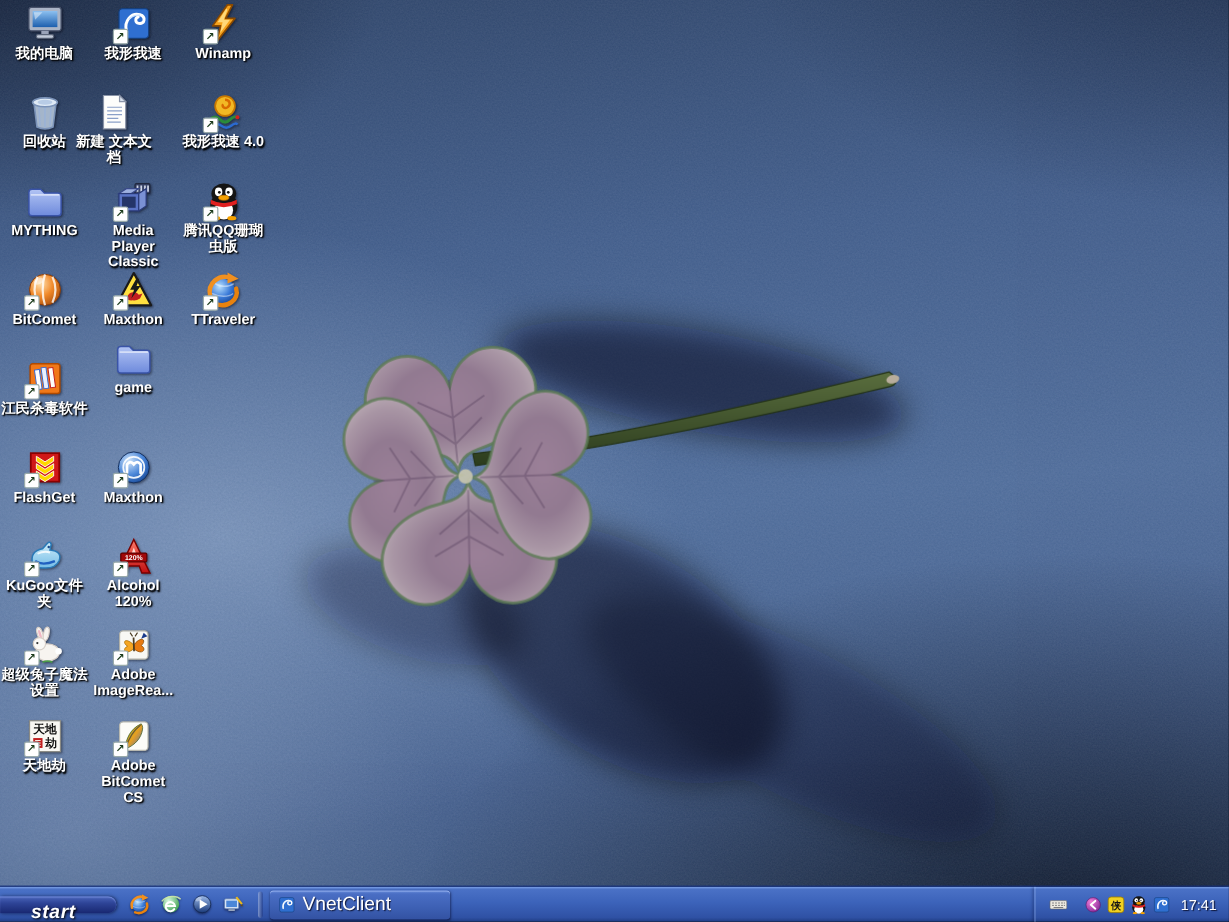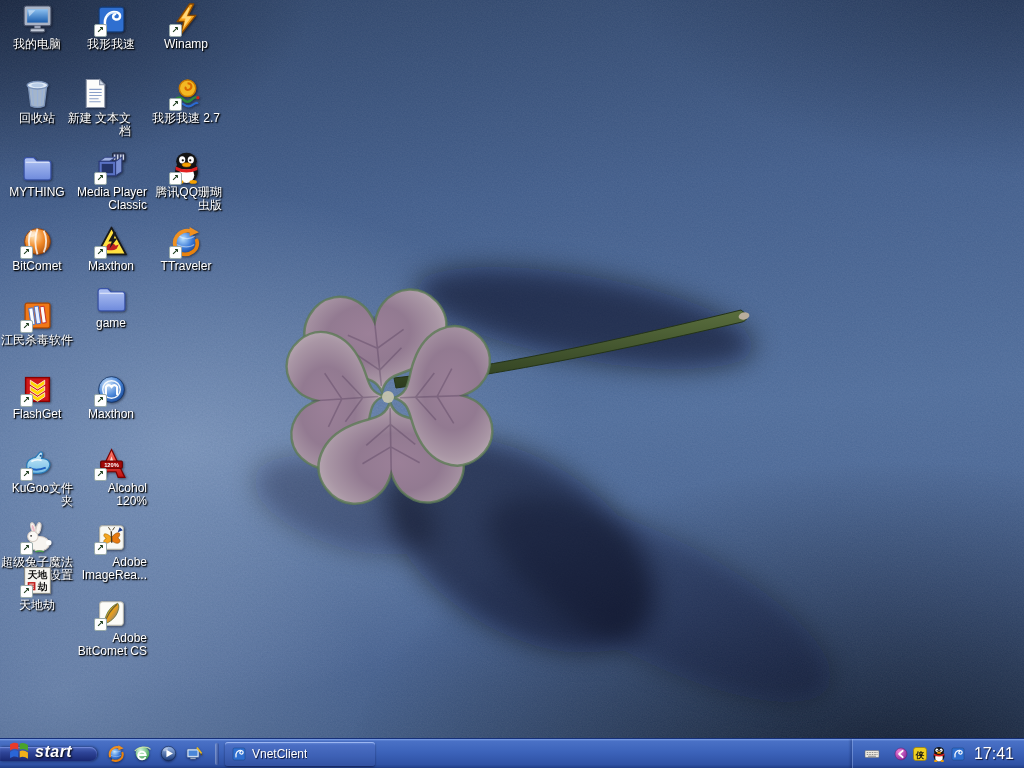--- a/index.html
+++ b/index.html
@@ -15,60 +15,60 @@
       radial-gradient(640px 430px at 18% 58%, rgba(168,188,218,.50), rgba(168,188,218,0) 60%),
       radial-gradient(520px 340px at 6% 90%, rgba(152,174,206,.42), rgba(152,174,206,0) 60%),
       linear-gradient(175deg,#31466a 0%,#45608e 28%,#54719f 55%,#4a6492 80%,#3f587f 100%);
   }
   #wallpaper-art{position:absolute;inset:0;}
 
   
   .dicon{position:absolute;width:72px;display:flex;flex-direction:column;align-items:center;cursor:default;}
   .dicon .art{position:relative;width:33px;height:33px;}
   .dicon .art svg{width:33px;height:33px;display:block;filter:drop-shadow(1px 1px 1px rgba(0,0,10,.45));}
-  .dicon .ilabel{margin-top:2px;max-width:74px;text-align:right;color:#fff;font-size:12px;line-height:13px;
-    text-shadow:1px 1px 2px #000,1px 1px 1px rgba(0,0,0,.85);word-break:break-word;}
+  .dicon .ilabel{margin-top:2px;max-width:74px;text-align:center;color:#fff;font-size:12px;line-height:13px;
+    text-shadow:1px 1px 2px #000,1px 1px 1px rgba(0,0,0,.85);word-break:break-word;font-weight:bold;}
   .badge{position:absolute;left:-1px;bottom:-1px;width:11px;height:11px;background:#fff;border:1px solid #9aa;
     border-radius:2px;display:flex;align-items:center;justify-content:center;
     font-size:9px;line-height:9px;color:#1a3a1a;font-weight:bold;}
 
   
   #taskbar{position:absolute;left:0;right:0;bottom:0;height:30px;display:flex;align-items:center;
     background:linear-gradient(180deg,#7fa3e8 0%,#4a71c6 7%,#3c63ba 45%,#2f51a4 88%,#203e86 100%);
     border-top:1px solid #16307a;box-sizing:border-box;}
-  #start-button{height:14px;min-width:97px;display:flex;align-items:flex-end;gap:5px;padding:0 16px 0 8px;
+  #start-button{height:14px;min-width:97px;display:flex;align-items:center;gap:5px;padding:0 16px 0 8px;
     background:linear-gradient(180deg,#4b66bb 0%,#2e4497 40%,#1a2a74 95%);
     border-radius:0 14px 14px 0;box-shadow:1px 0 3px rgba(0,0,20,.6),inset 0 1px 1px rgba(160,180,255,.5);
-    cursor:pointer;box-sizing:border-box;}
+    cursor:pointer;box-sizing:border-box;flex-direction:column;}
   #start-button .slabel{color:#fff;font-size:16px;font-weight:bold;font-style:italic;
     text-shadow:1px 1px 2px #000;letter-spacing:.5px;}
   #quick-launch{display:flex;align-items:center;gap:7px;padding:0 9px 0 10px;}
   #quick-launch .ql{width:19px;height:19px;cursor:pointer;}
   #quick-launch .ql svg{width:19px;height:19px;display:block;filter:drop-shadow(0 1px 1px rgba(0,0,20,.5));}
   .tb-sep{width:4px;height:22px;margin:0 2px;cursor:default;
     background:linear-gradient(90deg,rgba(255,255,255,.35),rgba(20,40,110,.5));border-radius:2px;}
   #tasks{display:flex;align-items:center;gap:5px;margin-left:4px;}
   .task-btn{width:150px;height:24px;display:flex;align-items:center;gap:5px;padding:0 6px;box-sizing:border-box;
     border-radius:3px;cursor:pointer;
     background:linear-gradient(180deg,#6c90dd 0%,#4a6ec4 12%,#3d60b4 60%,#3352a2 100%);
     box-shadow:inset 0 1px 0 rgba(190,210,255,.6),0 1px 2px rgba(0,0,30,.5);}
   .task-btn.active{background:linear-gradient(180deg,#3a548f 0%,#2e4585 40%,#2a3f7e 100%);
     box-shadow:inset 0 1px 3px rgba(0,0,30,.7),inset 0 0 0 1px rgba(10,20,60,.4);}
   .task-btn .ticon{width:16px;height:16px;flex:none;}
   .task-btn .ticon svg{width:16px;height:16px;display:block;}
-  .task-btn .tlabel{color:#fff;font-size:12px;white-space:nowrap;overflow:hidden;text-overflow:ellipsis;
+  .task-btn .tlabel{color:#fff;font-size:16px;white-space:nowrap;overflow:hidden;text-overflow:ellipsis;
     text-shadow:1px 1px 1px rgba(0,0,20,.8);}
   #tray-spacer{flex:1;}
   #tray{display:flex;align-items:center;gap:3px;height:30px;padding:0 6px 0 10px;
     border-left:1px solid rgba(170,195,245,.4);box-shadow:-2px 0 2px rgba(5,15,60,.25);}
   .tray-ic{width:16px;height:16px;cursor:pointer;}
   .tray-ic svg{width:16px;height:16px;display:block;}
   .tray-ic.kbd{margin-right:9px;width:18px;}
   .tray-ic.kbd svg{width:18px;}
-  #clock{color:#fff;font-size:16px;margin:0 4px 0 5px;text-shadow:1px 1px 1px rgba(0,0,20,.8);cursor:pointer;}
+  #clock{color:#fff;font-size:12px;margin:0 4px 0 5px;text-shadow:1px 1px 1px rgba(0,0,20,.8);cursor:pointer;}
 </style>
 </head>
 <body>
 
 <div id="screen">
   <div id="desktop">
 
     <svg id="wallpaper-art" width="1024" height="768" viewBox="0 0 1024 768">
       <defs>
         <filter id="paperN">
@@ -273,21 +273,21 @@
               <ellipse cx="18" cy="22" rx="9.5" ry="7" fill="#f7f4f0" stroke="#d8cfc8"></ellipse>
               <circle cx="11.5" cy="15" r="5" fill="#fbf9f6" stroke="#d8cfc8"></circle>
               <circle cx="9.8" cy="14.4" r=".9" fill="#333"></circle>
               <circle cx="27" cy="21" r="2.6" fill="#fff"></circle>
               <path d="M4 29 q4 -2 8 0 M14 30 q4 -2 8 0" stroke="#4a9a4a" stroke-width="1.4" fill="none"></path>
             </svg>
             <span class="badge">↗</span>
           </span>
         <span class="ilabel">超级兔子魔法设置</span>
       </div>
-        <div class="dicon" style="left: 1px; top: 564px;">
+        <div class="dicon" style="left: 1px; top: 597px;">
         <span class="art">
             <svg viewBox="0 0 32 32">
               <rect x="3.5" y="3.5" width="25" height="25" fill="#f8f7f2" stroke="#8a8a84"></rect>
               <text x="16" y="13.5" text-anchor="middle" font-size="9.5" font-weight="bold" fill="#111" font-family="DejaVu Serif,serif">天地</text>
               <text x="21" y="25" text-anchor="middle" font-size="9.5" font-weight="bold" fill="#111" font-family="DejaVu Serif,serif">劫</text>
               <rect x="6.5" y="17.5" width="7.5" height="8" fill="#c02020"></rect>
               <path d="M8 19.5 h4.5 M8 21.5 h4.5 M8 23.5 h4.5" stroke="#f8e8e0" stroke-width=".9"></path>
             </svg>
             <span class="badge">↗</span>
           </span>
@@ -410,21 +410,21 @@
         <span class="art">
             <svg viewBox="0 0 32 32">
               <circle cx="17" cy="11" r="8" fill="#f2b824" stroke="#c87800" stroke-width="1.4"></circle>
               <path d="M17 6 C21 6 22 10 19 12 C16.5 13.5 14 11.5 15.5 9.5" fill="none" stroke="#d86a00" stroke-width="2"></path>
               <path d="M5 22 q4 -4 8 0 t8 0 t6 -1" fill="none" stroke="#2a8a3a" stroke-width="2.4"></path>
               <path d="M6 27 q4 -3 8 0 t8 0 t5 -1" fill="none" stroke="#2a6ad0" stroke-width="2"></path>
               <circle cx="27" cy="20" r="1.6" fill="#d02020"></circle>
             </svg>
             <span class="badge">↗</span>
           </span>
-        <span class="ilabel">我形我速 2.7</span>
+        <span class="ilabel">我形我速 4.0</span>
       </div>
         <div class="dicon" style="left: 150px; top: 151px;">
         <span class="art">
             <svg viewBox="0 0 32 32">
               <ellipse cx="16" cy="20" rx="11" ry="11.5" fill="#141414"></ellipse>
               <ellipse cx="16" cy="23.5" rx="7.5" ry="7.5" fill="#fff"></ellipse>
               <ellipse cx="16" cy="10" rx="10" ry="8.2" fill="#141414"></ellipse>
               <ellipse cx="11.8" cy="8.6" rx="3" ry="3.6" fill="#fff"></ellipse>
               <ellipse cx="20.2" cy="8.6" rx="3" ry="3.6" fill="#fff"></ellipse>
               <circle cx="12.4" cy="9" r="1.1" fill="#111"></circle>

